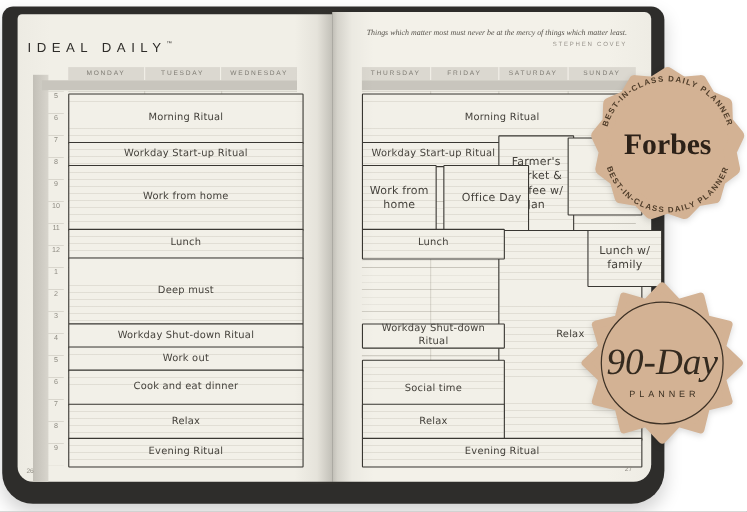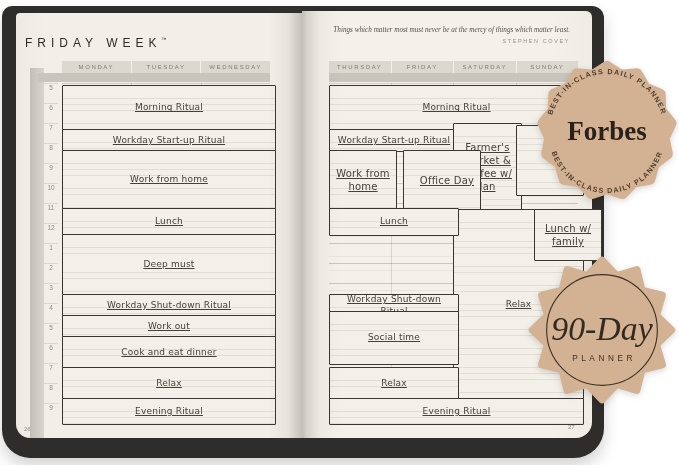--- a/index.html
+++ b/index.html
@@ -41,21 +41,21 @@
             background-image:repeating-linear-gradient(to bottom, rgba(120,115,102,.20) 0 1px, transparent 1px 20px);}
   .hour{display:block;height:20px;line-height:9px;text-align:center;
         font-size:6.5px;color:#8f8c83;}
 
   
   .blk{position:absolute;display:flex;align-items:center;justify-content:center;text-align:center;
        background-color:#f2f0e8;
        background-image:repeating-linear-gradient(to bottom, transparent 0 5.6px, rgba(120,112,95,.14) 5.6px 6.3px);
        border:1.6px solid #393732;border-radius:1px;
        font-family:"DejaVu Sans",sans-serif;font-size:9px;line-height:1.25;
-       color:#44413b;letter-spacing:.2px;padding:1px 2px;text-decoration:underline;}
+       color:#44413b;letter-spacing:.2px;padding:1px 2px;}
   .blk.sm{font-size:10px;line-height:1.3;}
 
   .page-num{font-size:6px;color:#8f8c83;}
 
   .spine-shadow{left:268px;top:8px;width:72px;height:432px;pointer-events:none;z-index:50;
       background:linear-gradient(to right, rgba(0,0,0,0) 0, rgba(90,85,75,.08) 28%,
                  rgba(55,52,45,.26) 48%, rgba(55,52,45,.16) 54%, rgba(0,0,0,.03) 72%, transparent 100%);}
 
   
   .badge{z-index:100;filter:drop-shadow(0 2px 3px rgba(0,0,0,.15));}
@@ -70,21 +70,21 @@
 </head>
 <body>
 
 <div class="shot">
 
   <div class="abs book"></div>
 
   <div class="abs page page-left"></div>
   <div class="abs edge-strip"></div>
 
-  <div class="abs page-title"><span>FRIDAY WEEK</span><sup>™</sup></div>
+  <div class="abs page-title"><span>IDEAL DAILY</span><sup>™</sup></div>
 
   <div class="abs day-row" style="left:62px;top:61px;width:208px;">
     <div class="day-cell">MONDAY</div>
     <div class="day-cell">TUESDAY</div>
     <div class="day-cell">WEDNESDAY</div>
   </div>
   <div class="abs gray-strip" style="left:38px;top:73px;width:232px;"></div>
 
   <div class="abs time-col">
     <span class="hour">5</span>
@@ -145,21 +145,21 @@
     <div class="blk" style="left:0;top:2px;width:249px;height:42px;">Morning Ritual</div>
     <div class="blk" style="left:0;top:46px;width:124px;height:19px;">Workday Start-up Ritual</div>
     <div class="blk sm" style="left:124px;top:40px;width:63px;height:84px;">Farmer's Market &amp; Coffee w/ Jan</div>
     <div class="blk" style="left:187px;top:42px;width:62px;height:67px;"></div>
     <div class="blk sm" style="left:0;top:67px;width:62px;height:56px;">Work from home</div>
     <div class="blk sm" style="left:74px;top:67px;width:62px;height:56px;padding-left:12px;">Office Day</div>
     <div class="blk" style="left:124px;top:126px;width:125px;height:188px;">Relax</div>
     <div class="blk" style="left:0;top:125px;width:124px;height:24px;">Lunch</div>
     <div class="blk sm" style="left:205px;top:126px;width:62px;height:48px;">Lunch w/ family</div>
     <div class="blk" style="left:0;top:211px;width:124px;height:19px;">Workday Shut-down Ritual</div>
-    <div class="blk" style="left:0;top:228px;width:124px;height:50px;">Social time</div>
+    <div class="blk" style="left:0;top:244px;width:124px;height:50px;">Social time</div>
     <div class="blk" style="left:0;top:284px;width:124px;height:29px;">Relax</div>
     <div class="blk" style="left:0;top:315px;width:249px;height:23px;">Evening Ritual</div>
   </div>
 
   <div class="abs page-num" style="left:568px;top:424px;">27</div>
 
   <div class="abs spine-shadow"></div>
 
   <svg class="abs badge" style="left:527px;top:51px;" width="160" height="160" viewBox="0 0 160 160" xmlns="http://www.w3.org/2000/svg">
     <defs>

